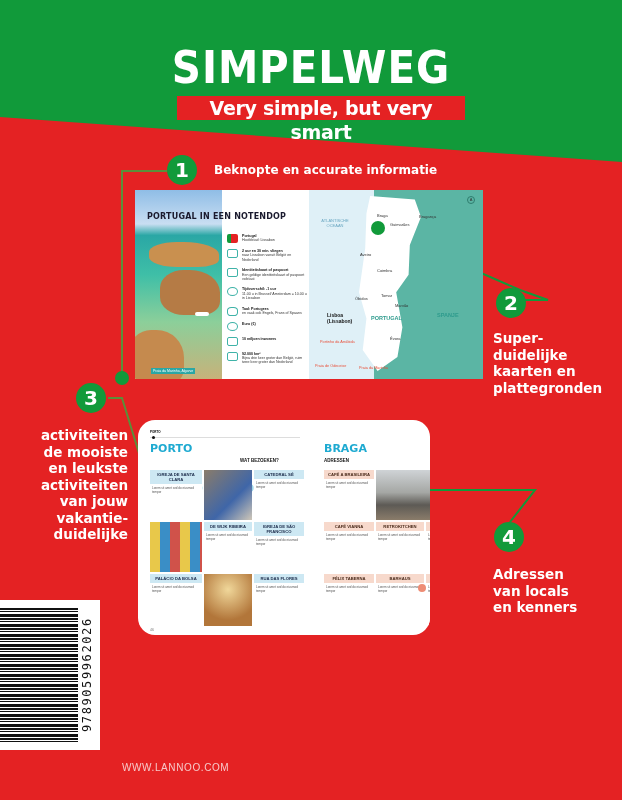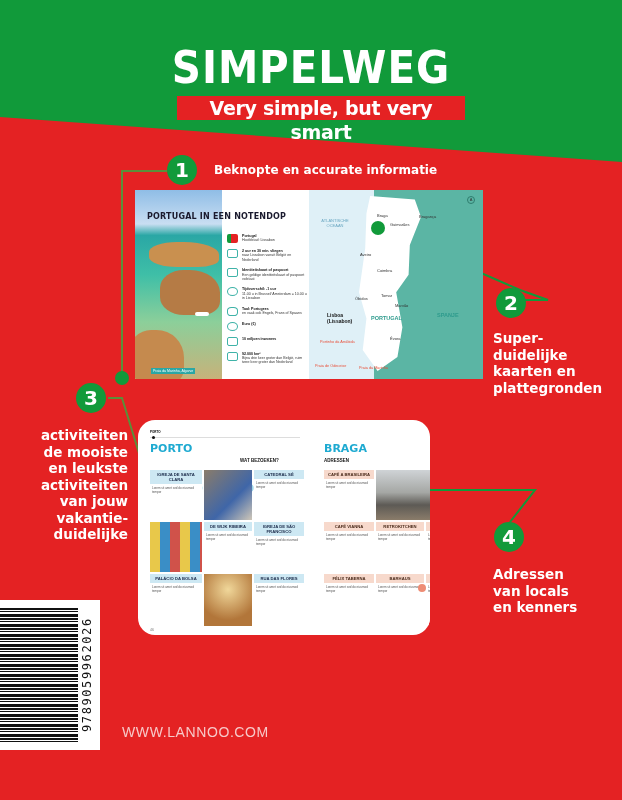--- a/index.html
+++ b/index.html
@@ -51,21 +51,21 @@
   .side-tab { position: absolute; right: 0; top: 0; width: 8px; height: 45px; background: #1eaad1; }
   .pg-no { position: absolute; font-size: 3.5px; color: #777; }
   .heart { position: absolute; width: 8px; height: 8px; border-radius: 50%; background: #ee8c74; }
   .footer-tip { position: absolute; left: 0; width: 622px; top: 668px; text-align: center; color: #fff; font-weight: bold;
     font-family: "DejaVu Sans", sans-serif; font-size: 15.5px; line-height: 24px; }
   .barcode { position: absolute; left: 0; top: 600px; width: 100px; height: 150px; background: #fff; }
   .bars { position: absolute; left: 0; top: 8px; width: 78px; height: 134px;
     background: repeating-linear-gradient(180deg, #111 0 2px, #fff 2px 3px, #111 3px 4px, #fff 4px 6px, #111 6px 9px, #fff 9px 10px); }
   .ean { position: absolute; left: 80px; top: 8px; width: 18px; height: 134px; font-family: "DejaVu Sans Mono", monospace;
     font-size: 12px; writing-mode: vertical-rl; transform: rotate(180deg); text-align: center; letter-spacing: 1.6px; color: #111; }
-  .url { position: absolute; left: 122px; top: 724px; color: #f7c9c9; font-size: 14px; letter-spacing: 0.6px; }
+  .url { position: absolute; left: 122px; top: 762px; color: #f7c9c9; font-size: 10px; letter-spacing: 0.6px; }
 </style>
 </head>
 <body>
 
 <div class="bg-green"></div>
 
 <div class="brand">SIMPELWEG</div>
 <div class="tagline">Very simple, but very smart</div>
 
 <svg class="lines" viewBox="0 0 622 800">

